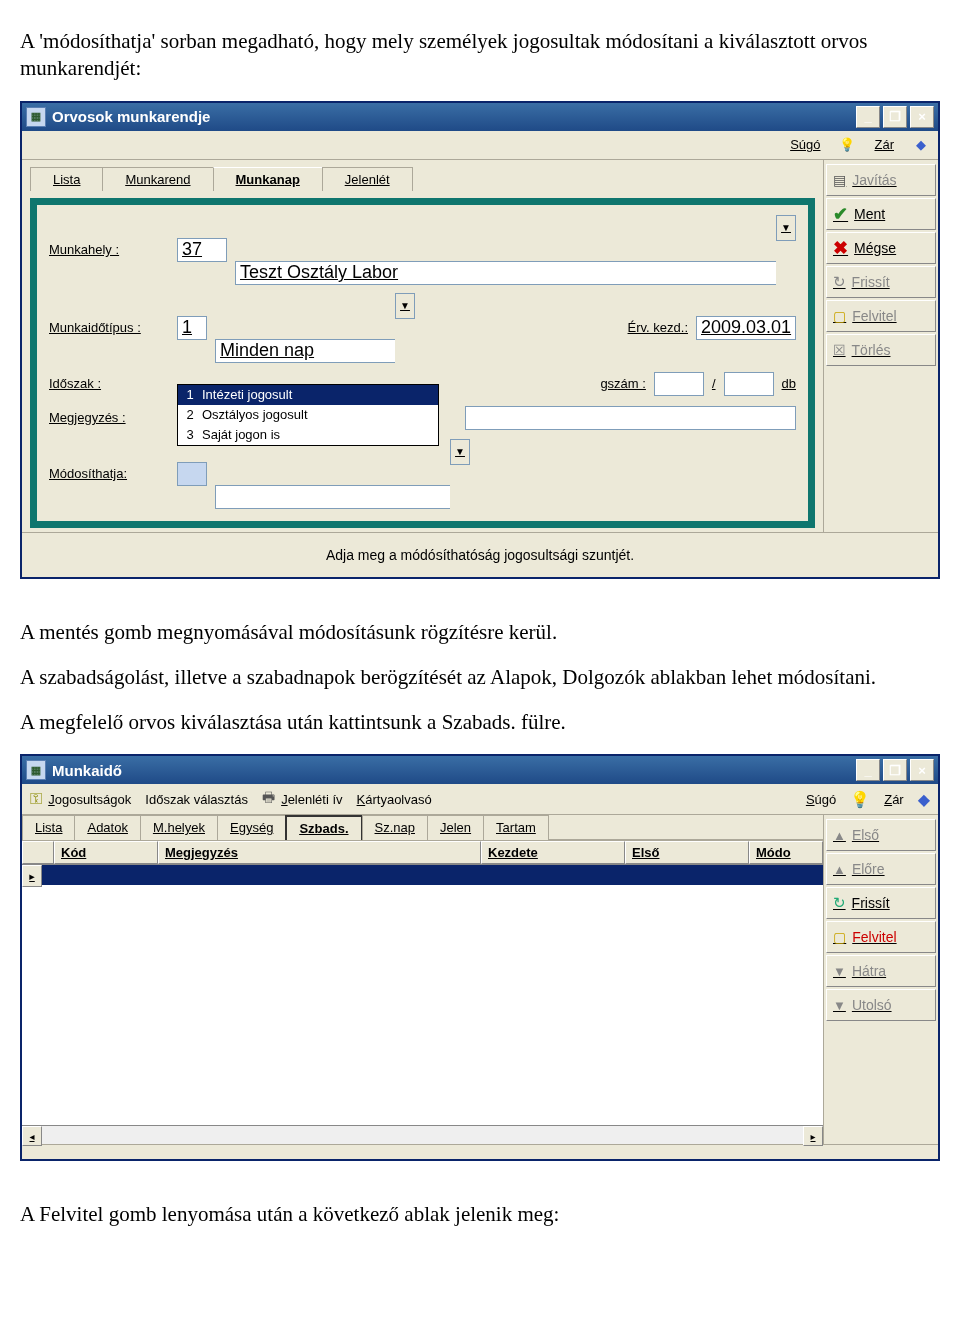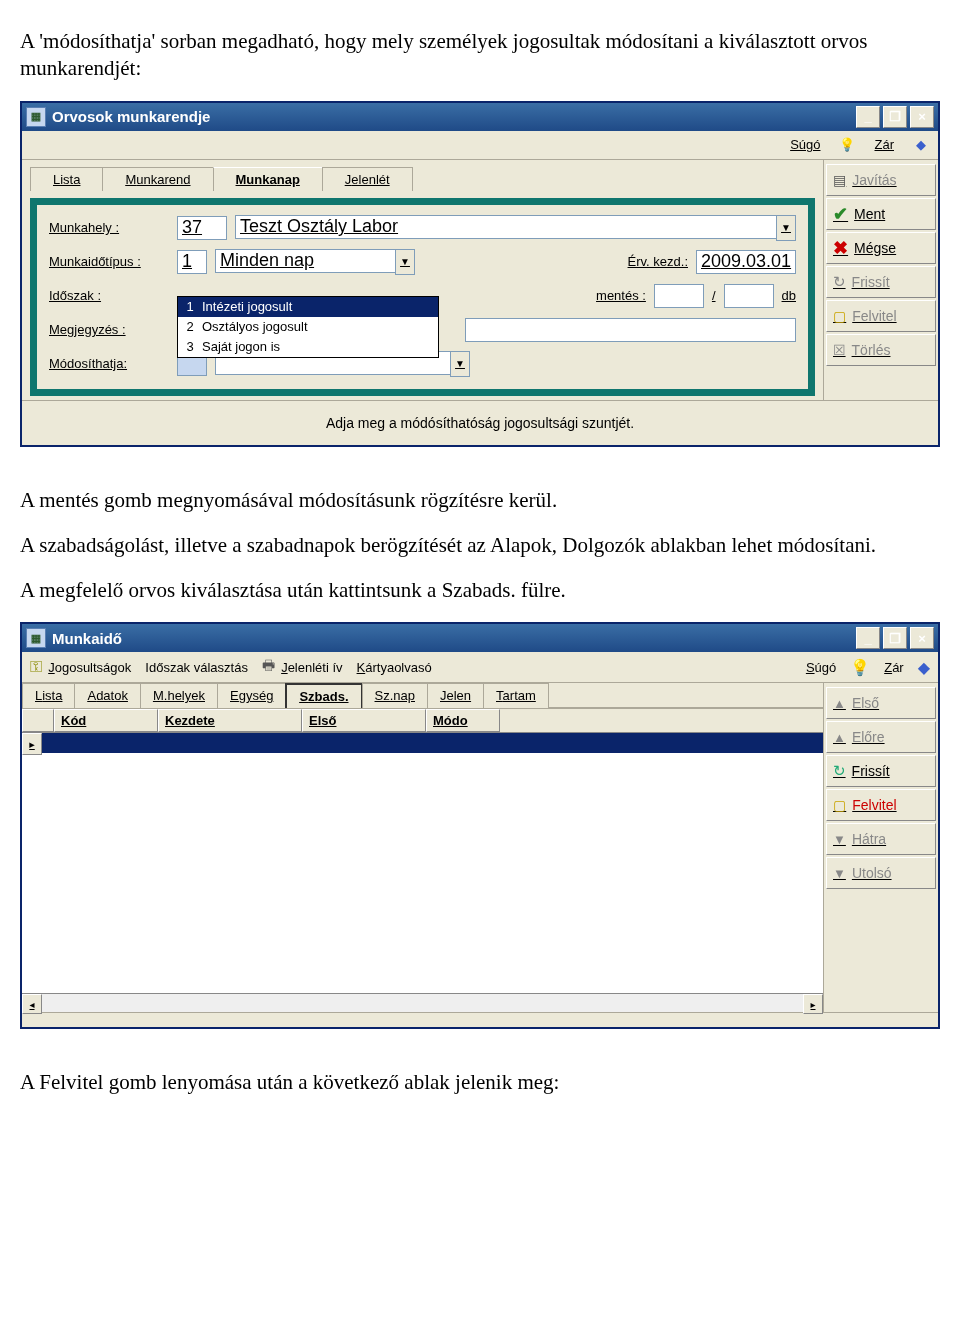--- a/index.html
+++ b/index.html
@@ -19,21 +19,21 @@
   .sidebtn.disabled { color:#888; }
   .tabs { display:flex; gap:0; margin-bottom:8px; }
   .tab { padding:4px 22px; border:1px solid #aca899; border-bottom:none; background:#ece9d8; font-size:13px; position:relative; bottom:-1px; margin-right:-1px; }
   .tab u { text-decoration:underline; }
   .tab.active { font-weight:bold; background:#ece9d8; border-top:1px solid #fff; }
   .tabpanel { border:7px solid #0f766e; background:#ece9d8; padding:10px 12px 4px 12px; }
   .row { display:flex; align-items:center; gap:8px; margin-bottom:8px; min-height:26px; }
   .lbl { width:120px; font-size:13px; }
   .field { background:#fff; border:1px solid #7f9db9; height:22px; display:flex; align-items:center; padding:0 4px; font-size:18px; }
   .combo { display:flex; }
-  .combo .field { border-right:none; }
+  .combo .field { border-right:none;margin-top:46px; }
   .combo .arrow { width:18px; height:24px; background:#ece9d8; border:1px solid #7f9db9; display:flex; align-items:center; justify-content:center; font-size:10px; }
   .dropdown-pop { position:relative; }
   .dropdown-list { position:absolute; top:0; left:0; background:#fff; border:1px solid #000; width:260px; z-index:10; }
   .dropdown-list .drow { display:flex; align-items:center; height:20px; font-size:13px; }
   .dropdown-list .drow .num { width:24px; text-align:center; }
   .dropdown-list .drow.sel { background:#0a246a; color:#fff; }
   .statusbar { border-top:1px solid #aca899; padding:14px 12px; text-align:center; font-size:14px; background:#ece9d8; }
   
   .toolbar2 { display:flex; align-items:center; height:30px; border-bottom:1px solid #aca899; padding:0 8px; gap:14px; }
   .toolbar2 .grp { display:flex; align-items:center; gap:6px; }
@@ -122,21 +122,21 @@
                   <span class="num">2</span>
                   <span>Osztályos jogosult</span>
                 </div>
               <div class="drow">
                   <span class="num">3</span>
                   <span>Saját jogon is</span>
                 </div>
             </div>
           </div>
           <span style="flex:1"></span>
-          <span>mentés :</span>
+          <span>gszám :</span>
           <span class="field" style="width:40px"></span>
           <span>/</span>
           <span class="field" style="width:40px"></span>
           <span>db</span>
         </div>
         <div class="row">
           <span class="lbl">Megjegyzés :</span>
           <span style="width:280px"></span>
           <span class="field" style="flex:1"></span>
         </div>
@@ -219,20 +219,21 @@
         <div class="tab2"><u>E</u>gység</div>
         <div class="tab2 active"><u>S</u>zbads.</div>
         <div class="tab2">Sz.nap</div>
         <div class="tab2">Jelen</div>
         <div class="tab2"><u>T</u>artam</div>
         <div style="flex:1;border-bottom:1px solid #aca899"></div>
       </div>
       <div class="grid-hdr">
         <div class="rowmarker"></div>
         <div style="width:90px">Kód</div>
+        <div style="flex:1">Megjegyzés</div>
         <div style="width:130px">Kezdete</div>
         <div style="width:110px">Első</div>
         <div style="width:60px">Módo</div>
       </div>
       <div class="grid-body">
         <div style="display:flex">
           <div class="rowmarker" style="height:20px">▸</div>
           <div class="selrow" style="flex:1"></div>
         </div>
       </div>

